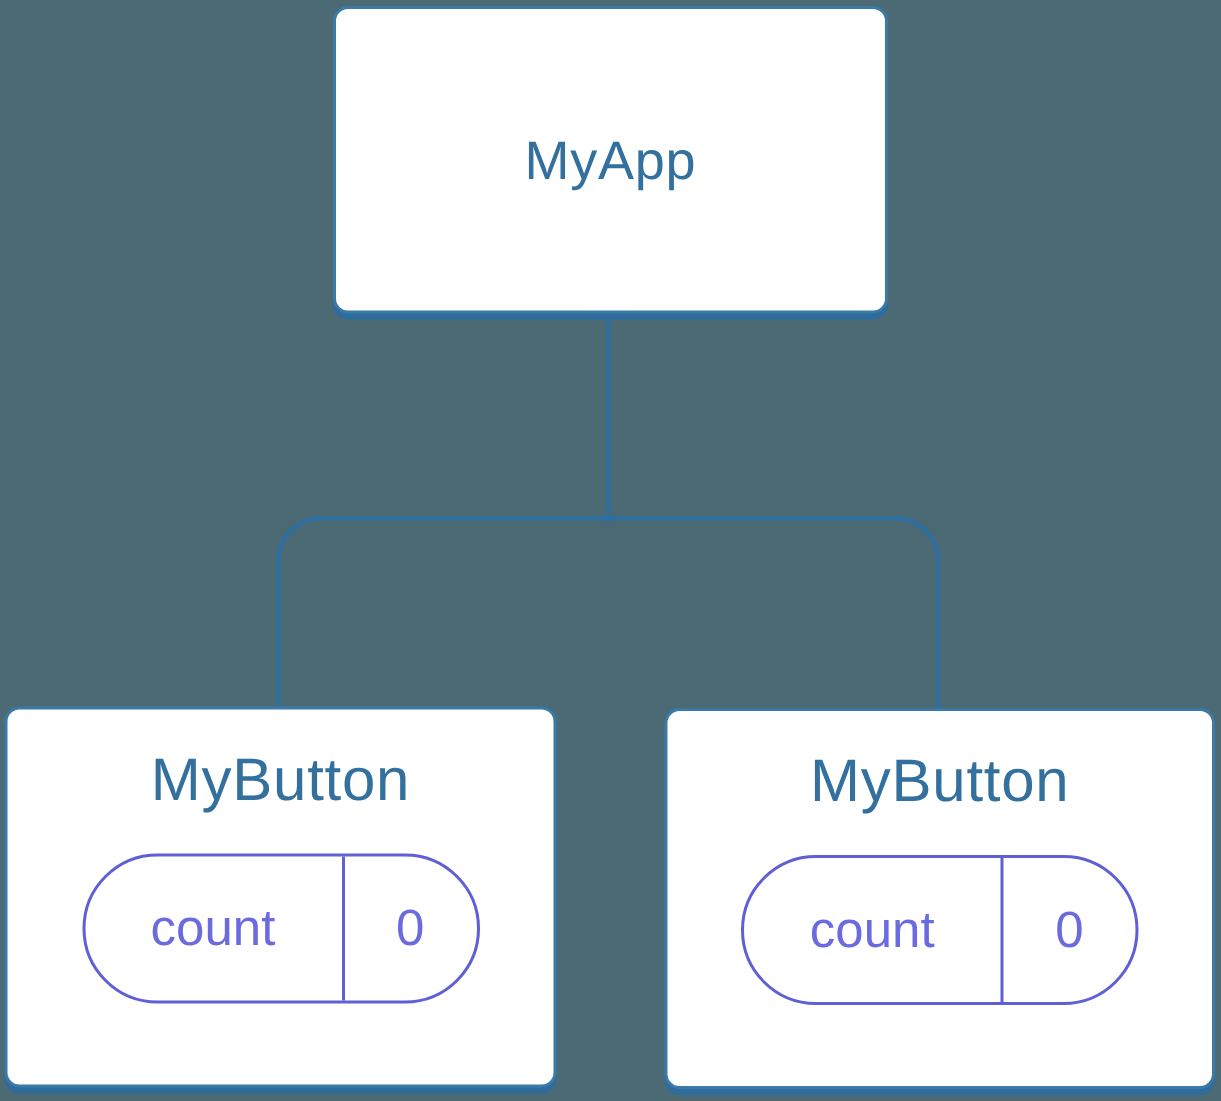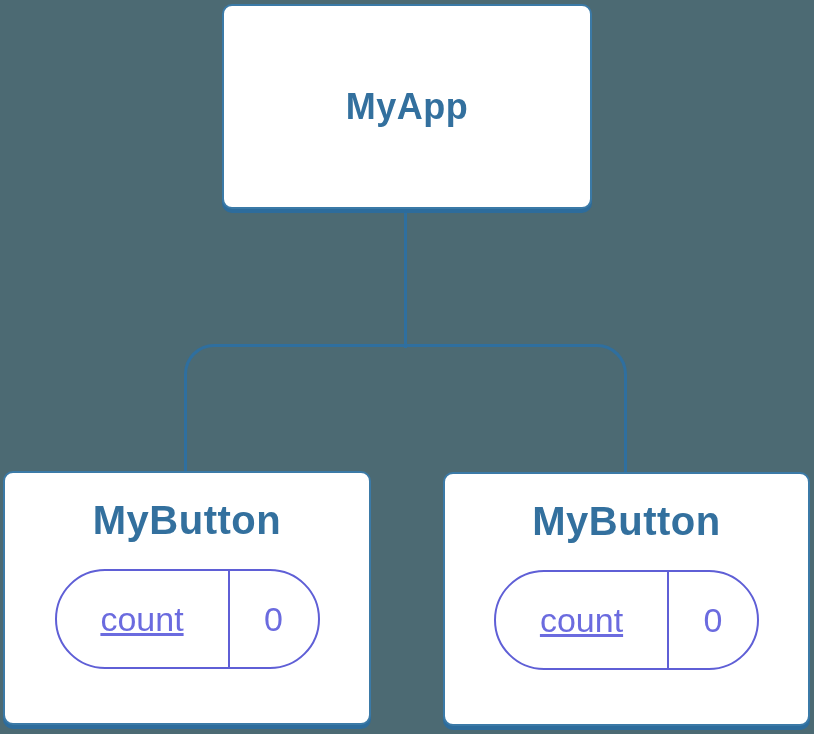--- a/index.html
+++ b/index.html
@@ -65,21 +65,21 @@
     height: 254px;
   }
   .node-child-2 {
     left: 443px;
     top: 472px;
     width: 367px;
     height: 254px;
   }
   .node-label {
     color: var(--node-text, #33709E);
-    font-weight: 700;
+    font-weight: 400;
     letter-spacing: 0.5px;
     white-space: nowrap;
   }
   .node-root .node-label {
     font-size: 36px;
   }
   .node-child .node-label {
     font-size: 40px;
     line-height: 46px;
     margin-top: 24px;
@@ -97,21 +97,20 @@
     align-items: stretch;
     color: var(--pill-text, #6B6BDF);
     font-size: 34px;
     background: transparent;
   }
   .pill-key {
     flex: 1;
     display: flex;
     align-items: center;
     justify-content: center;
-    text-decoration: underline;
   }
   .pill-value {
     width: 90px;
     box-sizing: border-box;
     border-left: 2px solid var(--pill-border, #5F5FD6);
     display: flex;
     align-items: center;
     justify-content: center;
   }
 </style>

